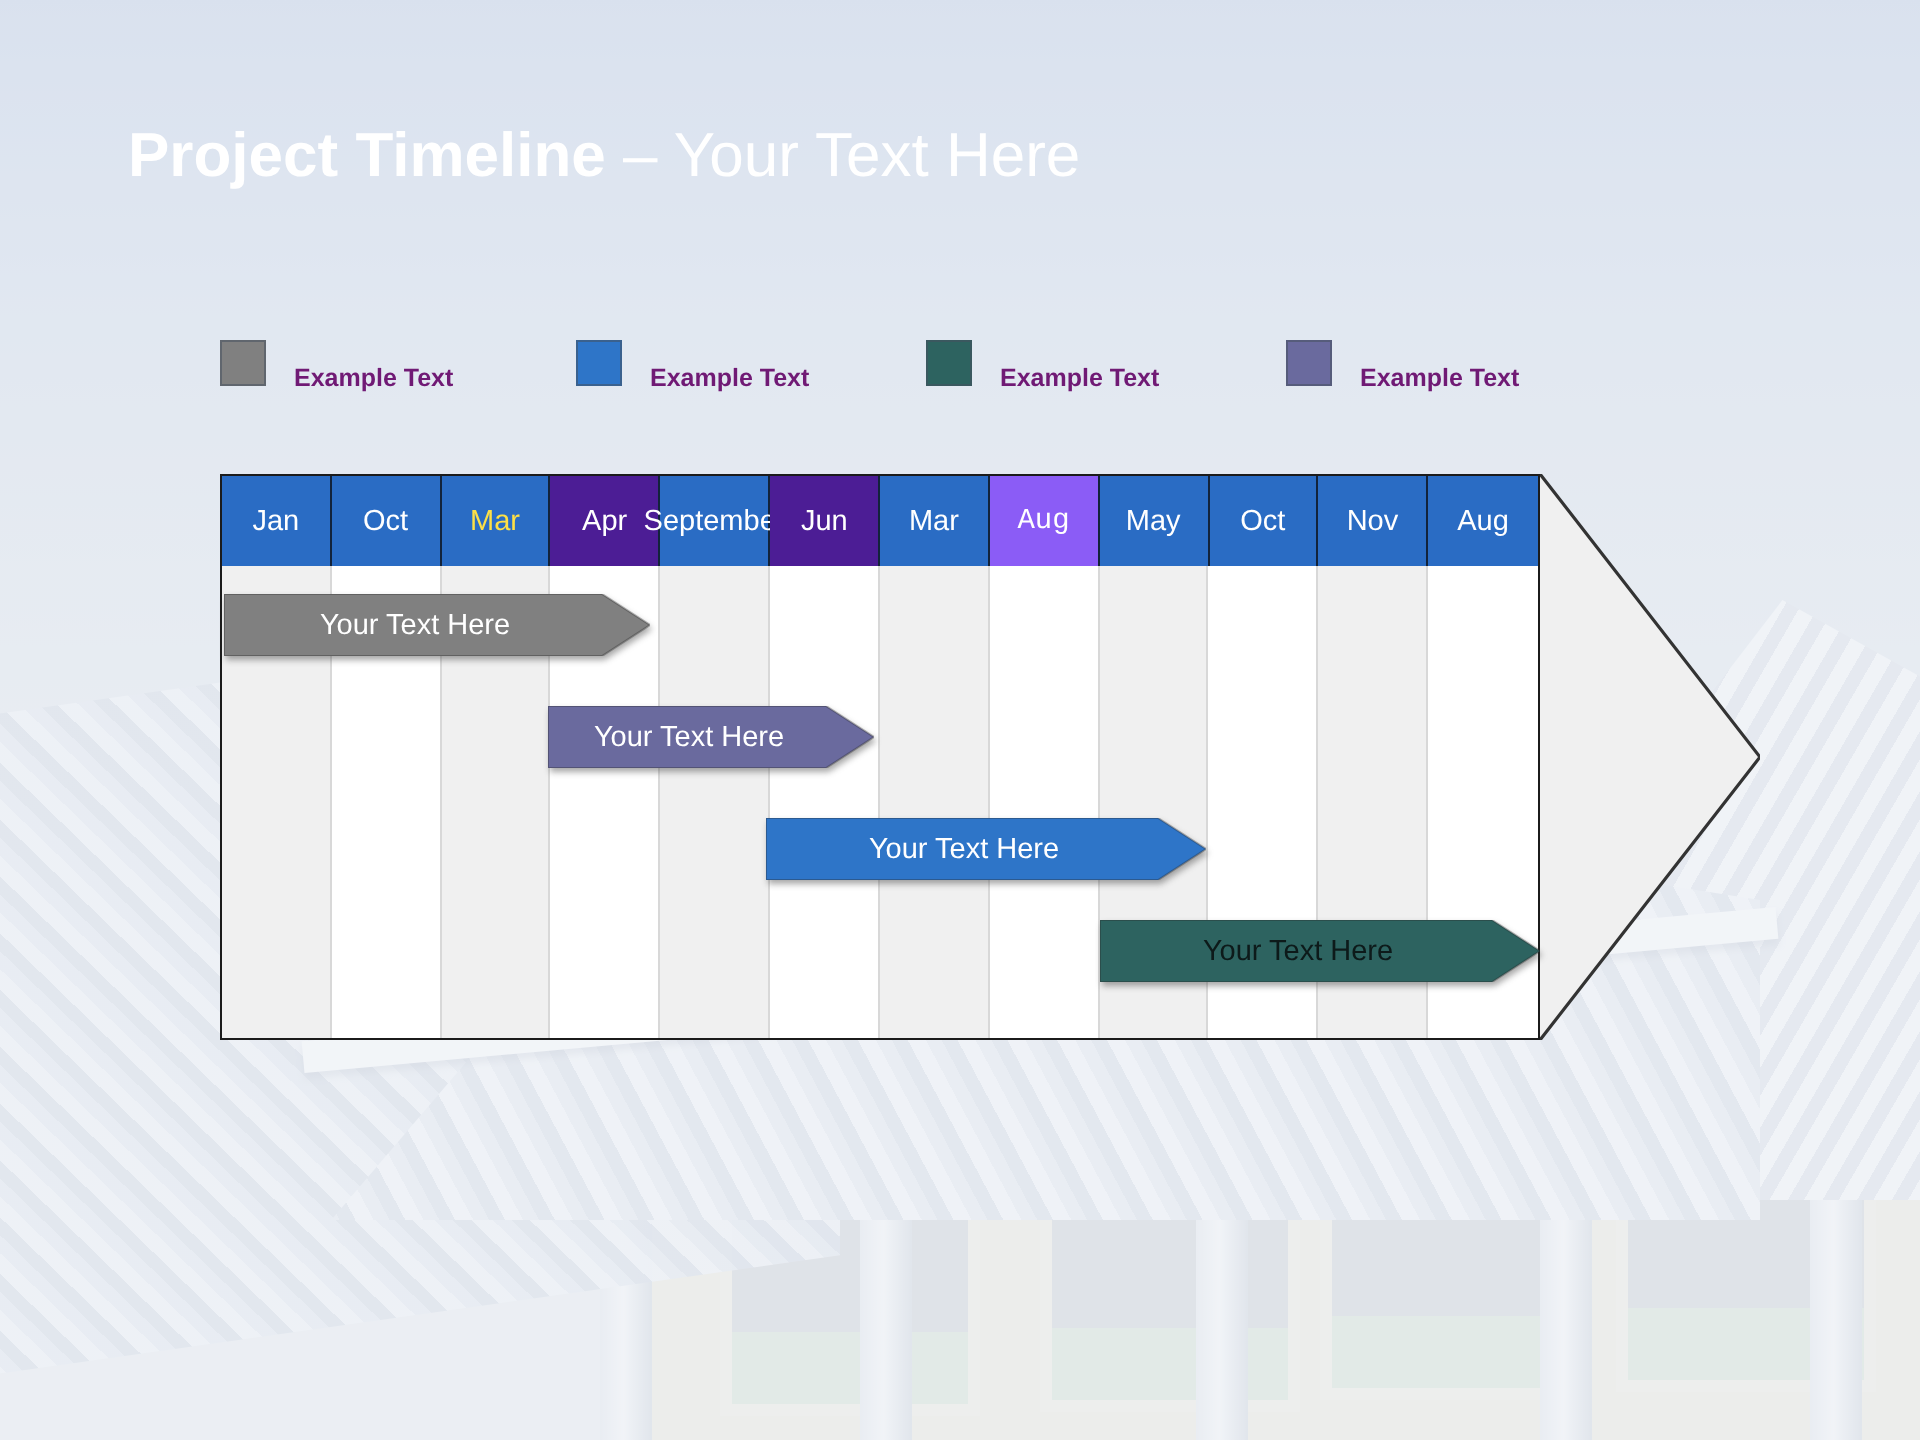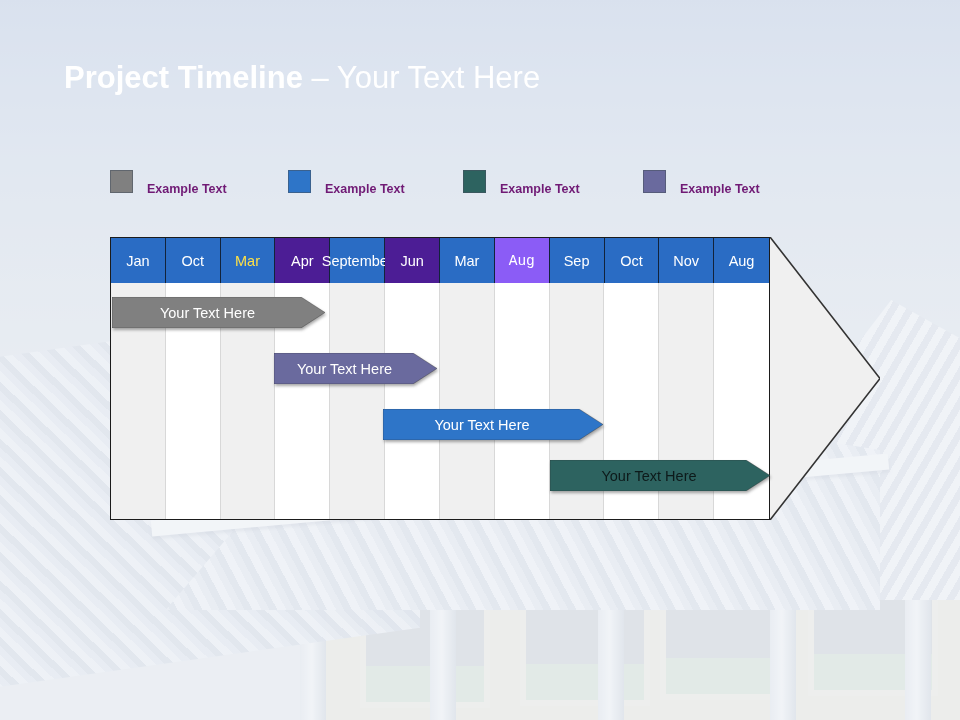--- a/index.html
+++ b/index.html
@@ -133,21 +133,21 @@
 <div class="grid">
   <div class="hdr" id="hdr-root">
       <div class="cell" style="background: rgb(42, 108, 196); color: rgb(255, 255, 255); width: 55px;">Jan</div>
       <div class="cell" style="background: rgb(42, 108, 196); color: rgb(255, 255, 255); width: 55px;">Oct</div>
       <div class="cell" style="background: rgb(42, 108, 196); color: #fde047; width: 55px;">Mar</div>
       <div class="cell" style="background: #4c1d95; color: rgb(255, 255, 255); width: 55px;">Apr</div>
       <div class="cell" style="background: rgb(42, 108, 196); color: rgb(255, 255, 255); width: 55px;">September</div>
       <div class="cell" style="background: #4c1d95; color: rgb(255, 255, 255); width: 55px;">Jun</div>
       <div class="cell" style="background: rgb(42, 108, 196); color: rgb(255, 255, 255); width: 55px;">Mar</div>
       <div class="cell" style="background: #8b5cf6; color: rgb(255, 255, 255); width: 55px; font-family: Liberation Mono, monospace;">Aug</div>
-      <div class="cell" style="background: rgb(42, 108, 196); color: rgb(255, 255, 255); width: 55px;">Sep</div>
+      <div class="cell" style="background: rgb(42, 108, 196); color: rgb(255, 255, 255); width: 55px;">May</div>
       <div class="cell" style="background: rgb(42, 108, 196); color: rgb(255, 255, 255); width: 55px;">Oct</div>
       <div class="cell" style="background: rgb(42, 108, 196); color: rgb(255, 255, 255); width: 55px;">Nov</div>
       <div class="cell" style="background: rgb(42, 108, 196); color: rgb(255, 255, 255); width: 55px;">Aug</div>
     </div>
   <div class="body" id="body-root">
       <div class="col-c shade" style="width: 55px; background: rgb(240, 240, 240);"></div>
       <div class="col-c plain" style="width: 55px; background: rgb(255, 255, 255);"></div>
       <div class="col-c shade" style="width: 55px; background: rgb(240, 240, 240);"></div>
       <div class="col-c plain" style="width: 55px; background: rgb(255, 255, 255);"></div>
       <div class="col-c shade" style="width: 55px; background: rgb(240, 240, 240);"></div>

